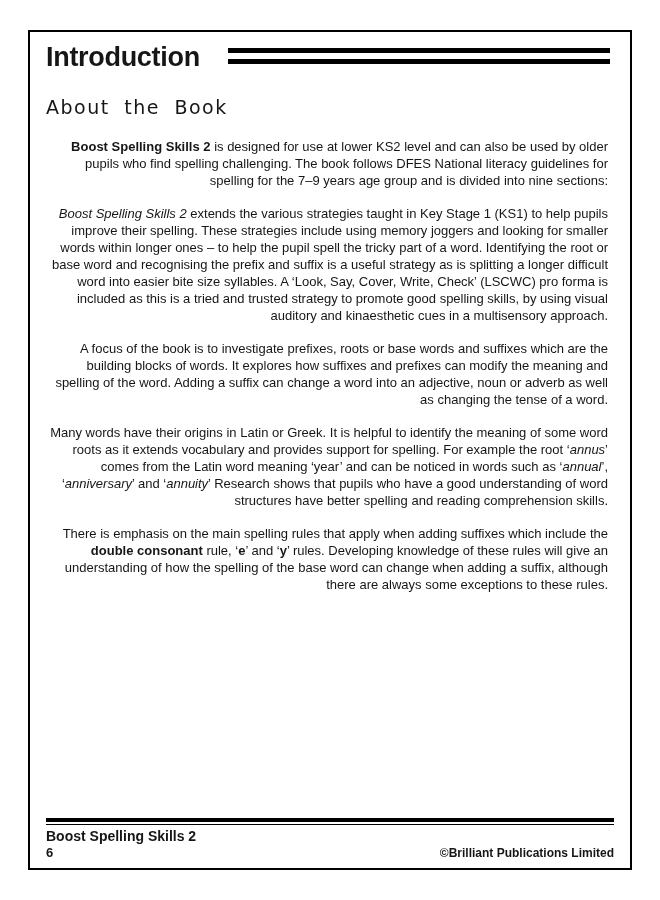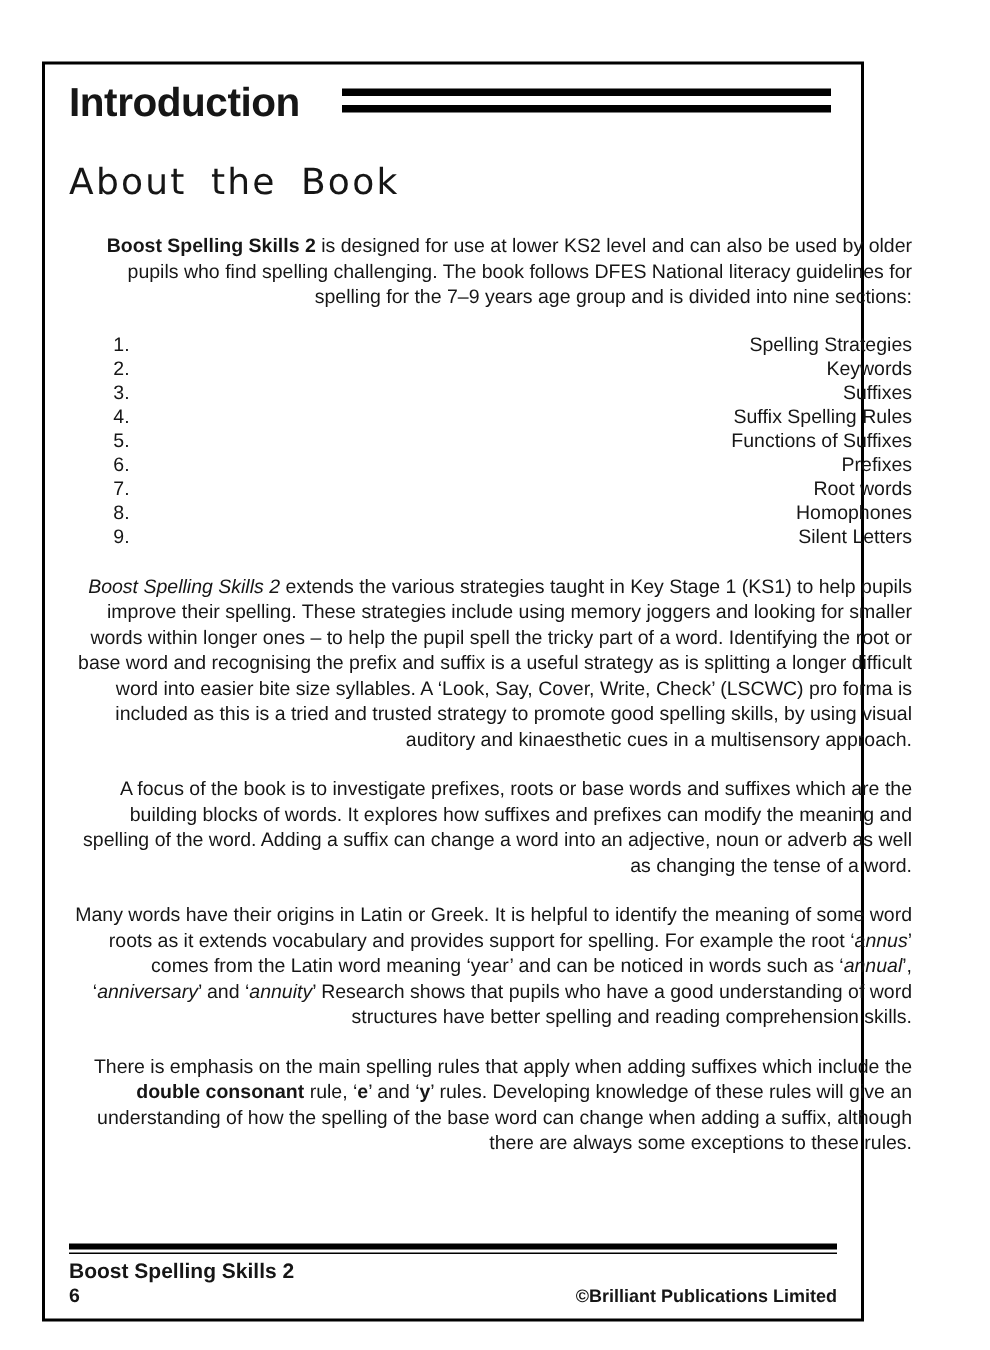--- a/index.html
+++ b/index.html
@@ -6,24 +6,23 @@
   html, body { width: 660px; height: 900px; }
   body {
     background: #ffffff;
     font-family: "Liberation Sans", sans-serif;
     color: #161616;
     position: relative;
   }
   .frame {
     position: absolute;
     left: 28px; top: 30px;
-    width: 548px; height: 840px;
+    width: 604px; height: 840px;
     border: 2px solid #000;
     padding: 8px 16px 0 16px;
-    margin-top: 11px;
   }
   .header-row {
     display: flex;
     align-items: flex-start;
     margin-top: 2px;
   }
   h1.page-title {
     font-size: 27px;
     font-weight: bold;
     letter-spacing: -0.3px;
@@ -36,21 +35,21 @@
     margin-right: 4px;
     padding-top: 6px;
     display: flex;
     flex-direction: column;
     gap: 6px;
   }
   .title-rules .bar { height: 5px; background: #000; }
   h2.section-heading {
     margin-top: 24px;
     font-family: "DejaVu Sans", sans-serif;
-    font-size: 24px;
+    font-size: 19px;
     font-weight: 500;
     letter-spacing: 1.5px;
     word-spacing: 7px;
   }
   .body-text {
     margin-top: 20px;
     width: 562px;
     font-size: 13px;
     line-height: 17px;
     text-align: right;
@@ -97,31 +96,20 @@
     <div class="title-rules">
       <div class="bar"></div>
       <div class="bar"></div>
     </div>
   </div>
 
   <h2 class="section-heading">About the Book</h2>
 
   <div class="body-text">
     <p><span class="b">Boost Spelling Skills 2</span><span> is designed for use at lower KS2 level and can also be used by older pupils who find spelling challenging. The book follows DFES National literacy guidelines for spelling for the 7–9 years age group and is divided into nine sections:</span></p>
-    <ol class="sections-list">
-        <li>Spelling Strategies</li>
-        <li>Keywords</li>
-        <li>Suffixes</li>
-        <li>Suffix Spelling Rules</li>
-        <li>Functions of Suffixes</li>
-        <li>Prefixes</li>
-        <li>Root words</li>
-        <li>Homophones</li>
-        <li>Silent Letters</li>
-      </ol>
     <p><span class="i">Boost Spelling Skills 2</span><span> extends the various strategies taught in Key Stage 1 (KS1) to help pupils improve their spelling. These strategies include using memory joggers and looking for smaller words within longer ones – to help the pupil spell the tricky part of a word. Identifying the root or base word and recognising the prefix and suffix is a useful strategy as is splitting a longer difficult word into easier bite size syllables. A ‘Look, Say, Cover, Write, Check’ (LSCWC) pro forma  is included as this is a tried and trusted strategy to promote good spelling skills, by using visual auditory and kinaesthetic cues in a multisensory approach.</span></p>
     <p><span>A focus of the book is to investigate prefixes, roots or base words and suffixes which are the building blocks of words. It explores how suffixes and prefixes can modify the meaning and spelling of the word. Adding a suffix can change a word into an adjective, noun or adverb as well as changing the tense of a word.</span></p>
     <p><span>Many words have their origins in Latin or Greek. It is helpful to identify the meaning of some word roots as it extends vocabulary and provides support for spelling. For example the root ‘</span><span class="i">annus</span><span>’ comes from the Latin word meaning ‘year’ and can be noticed in words such as ‘</span><span class="i">annual</span><span>’, ‘</span><span class="i">anniversary</span><span>’ and ‘</span><span class="i">annuity</span><span>’ Research shows that pupils who have a good understanding of word structures have better spelling and reading comprehension skills.</span></p>
     <p><span>There is emphasis on the main spelling rules that apply when adding suffixes which include the </span><span class="b">double consonant</span><span> rule, ‘</span><span class="b">e</span><span>’ and ‘</span><span class="b">y</span><span>’ rules. Developing knowledge of these rules will give an understanding of how the spelling of the base word can change when adding a suffix, although there are always some exceptions to these rules.</span></p>
   </div>
 
   <footer class="page-footer">
     <div class="rule-thick"></div>
     <div class="rule-thin"></div>
     <div class="footer-book-title">Boost Spelling Skills 2</div>

